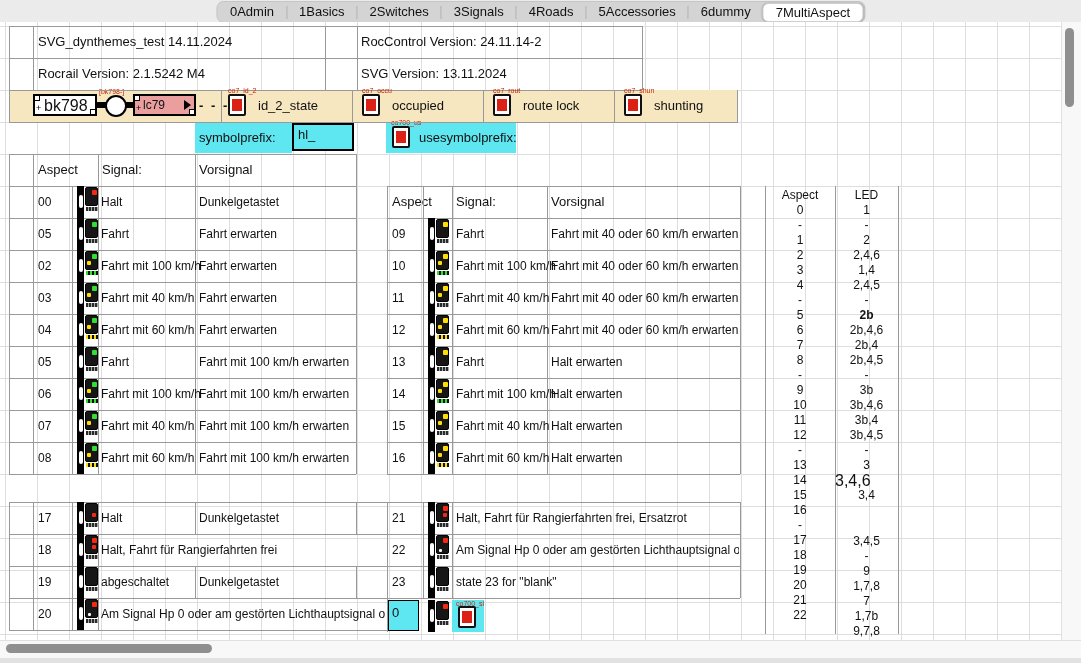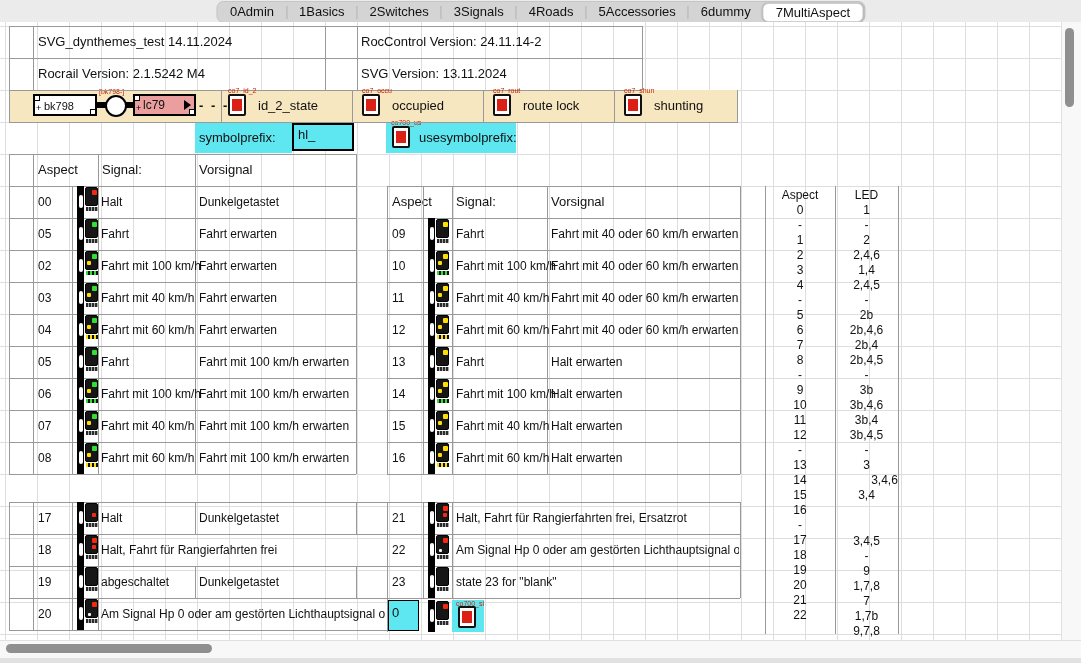--- a/index.html
+++ b/index.html
@@ -71,21 +71,21 @@
   <div id="canvas">
 
     <div class="txt" style="left:38px;top:4px;">SVG_dynthemes_test 14.11.2024</div>
     <div class="txt" style="left:361px;top:4px;">RocControl Version: 24.11.14-2</div>
     <div class="txt" style="left:38px;top:36px;">Rocrail Version: 2.1.5242 M4</div>
     <div class="txt" style="left:361px;top:36px;">SVG Version: 13.11.2024</div>
 
     <div id="yellow-row"></div>
 
     <div class="block" style="left:33px;top:72px;width:64px;height:22px;background:#fff;">
-      <span class="txt" style="left:9px;top:-6px;font-size:11px;line-height:32px;">bk798</span>
+      <span class="txt" style="left:9px;top:-6px;font-size:16px;line-height:32px;">bk798</span>
       <span class="corner" style="left:-1px;top:-1px;"></span>
       <span class="corner" style="right:-1px;bottom:-1px;"></span>
       <span class="plus" style="left:1px;bottom:1px;">+</span>
     </div>
 
     <div style="position:absolute;left:97px;top:80px;width:36px;height:6px;background:#000;"></div>
     <div class="tag" style="left:99px;top:66px;">[bk798-]</div>
     <div style="position:absolute;left:105px;top:73px;width:18px;height:18px;background:#fff;border:2.5px solid #000;border-radius:50%;box-sizing:content-box;"></div>
 
     <div class="block" style="left:133px;top:72px;width:63px;height:22px;background:#ea9e9e;">
@@ -161,32 +161,32 @@
       </div>
     <div id="led-value-col" style="position:absolute;left:835px;top:166px;width:63px;">
         <div style="height: 15px; line-height: 15px; font-size: 12px; text-align: center; color: rgb(17, 17, 17);">LED</div>
         <div style="height: 15px; line-height: 15px; font-size: 12px; text-align: center; color: rgb(17, 17, 17);">1</div>
         <div style="height: 15px; line-height: 15px; font-size: 12px; text-align: center; color: rgb(17, 17, 17);">-</div>
         <div style="height: 15px; line-height: 15px; font-size: 12px; text-align: center; color: rgb(17, 17, 17);">2</div>
         <div style="height: 15px; line-height: 15px; font-size: 12px; text-align: center; color: rgb(17, 17, 17);">2,4,6</div>
         <div style="height: 15px; line-height: 15px; font-size: 12px; text-align: center; color: rgb(17, 17, 17);">1,4</div>
         <div style="height: 15px; line-height: 15px; font-size: 12px; text-align: center; color: rgb(17, 17, 17);">2,4,5</div>
         <div style="height: 15px; line-height: 15px; font-size: 12px; text-align: center; color: rgb(17, 17, 17);">-</div>
-        <div style="height: 15px; line-height: 15px; font-size: 12px; text-align: center; color: rgb(17, 17, 17);">2b</div>
+        <div style="height: 15px; line-height: 15px; font-size: 12px; text-align: center; color: rgb(17, 17, 17); font-weight: bold;">2b</div>
         <div style="height: 15px; line-height: 15px; font-size: 12px; text-align: center; color: rgb(17, 17, 17);">2b,4,6</div>
         <div style="height: 15px; line-height: 15px; font-size: 12px; text-align: center; color: rgb(17, 17, 17);">2b,4</div>
         <div style="height: 15px; line-height: 15px; font-size: 12px; text-align: center; color: rgb(17, 17, 17);">2b,4,5</div>
         <div style="height: 15px; line-height: 15px; font-size: 12px; text-align: center; color: rgb(17, 17, 17);">-</div>
         <div style="height: 15px; line-height: 15px; font-size: 12px; text-align: center; color: rgb(17, 17, 17);">3b</div>
         <div style="height: 15px; line-height: 15px; font-size: 12px; text-align: center; color: rgb(17, 17, 17);">3b,4,6</div>
         <div style="height: 15px; line-height: 15px; font-size: 12px; text-align: center; color: rgb(17, 17, 17);">3b,4</div>
         <div style="height: 15px; line-height: 15px; font-size: 12px; text-align: center; color: rgb(17, 17, 17);">3b,4,5</div>
         <div style="height: 15px; line-height: 15px; font-size: 12px; text-align: center; color: rgb(17, 17, 17);">-</div>
         <div style="height: 15px; line-height: 15px; font-size: 12px; text-align: center; color: rgb(17, 17, 17);">3</div>
-        <div style="height: 15px; line-height: 15px; font-size: 12px; text-align: center; color: rgb(17, 17, 17); padding-left: 36px;">3,4,6</div>
+        <div style="height: 15px; line-height: 15px; font-size: 16px; text-align: left; color: rgb(17, 17, 17);">3,4,6</div>
         <div style="height: 15px; line-height: 15px; font-size: 12px; text-align: center; color: rgb(17, 17, 17);">3,4</div>
         <div style="height: 15px; line-height: 15px; font-size: 12px; text-align: center; color: rgb(17, 17, 17); margin-top: 31px;">3,4,5</div>
         <div style="height: 15px; line-height: 15px; font-size: 12px; text-align: center; color: rgb(17, 17, 17);">-</div>
         <div style="height: 15px; line-height: 15px; font-size: 12px; text-align: center; color: rgb(17, 17, 17);">9</div>
         <div style="height: 15px; line-height: 15px; font-size: 12px; text-align: center; color: rgb(17, 17, 17);">1,7,8</div>
         <div style="height: 15px; line-height: 15px; font-size: 12px; text-align: center; color: rgb(17, 17, 17);">7</div>
         <div style="height: 15px; line-height: 15px; font-size: 12px; text-align: center; color: rgb(17, 17, 17);">1,7b</div>
         <div style="height: 15px; line-height: 15px; font-size: 12px; text-align: center; color: rgb(17, 17, 17);">9,7,8</div>
         <div style="height: 15px; line-height: 15px; font-size: 12px; text-align: center; color: rgb(17, 17, 17);">6,8b</div>
       </div>

